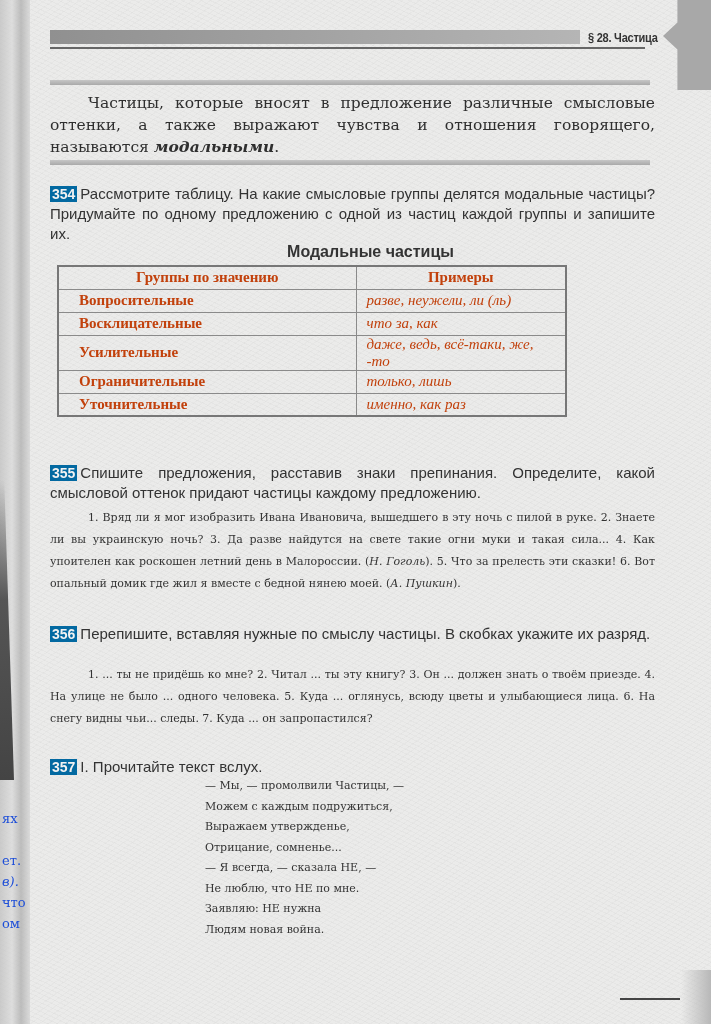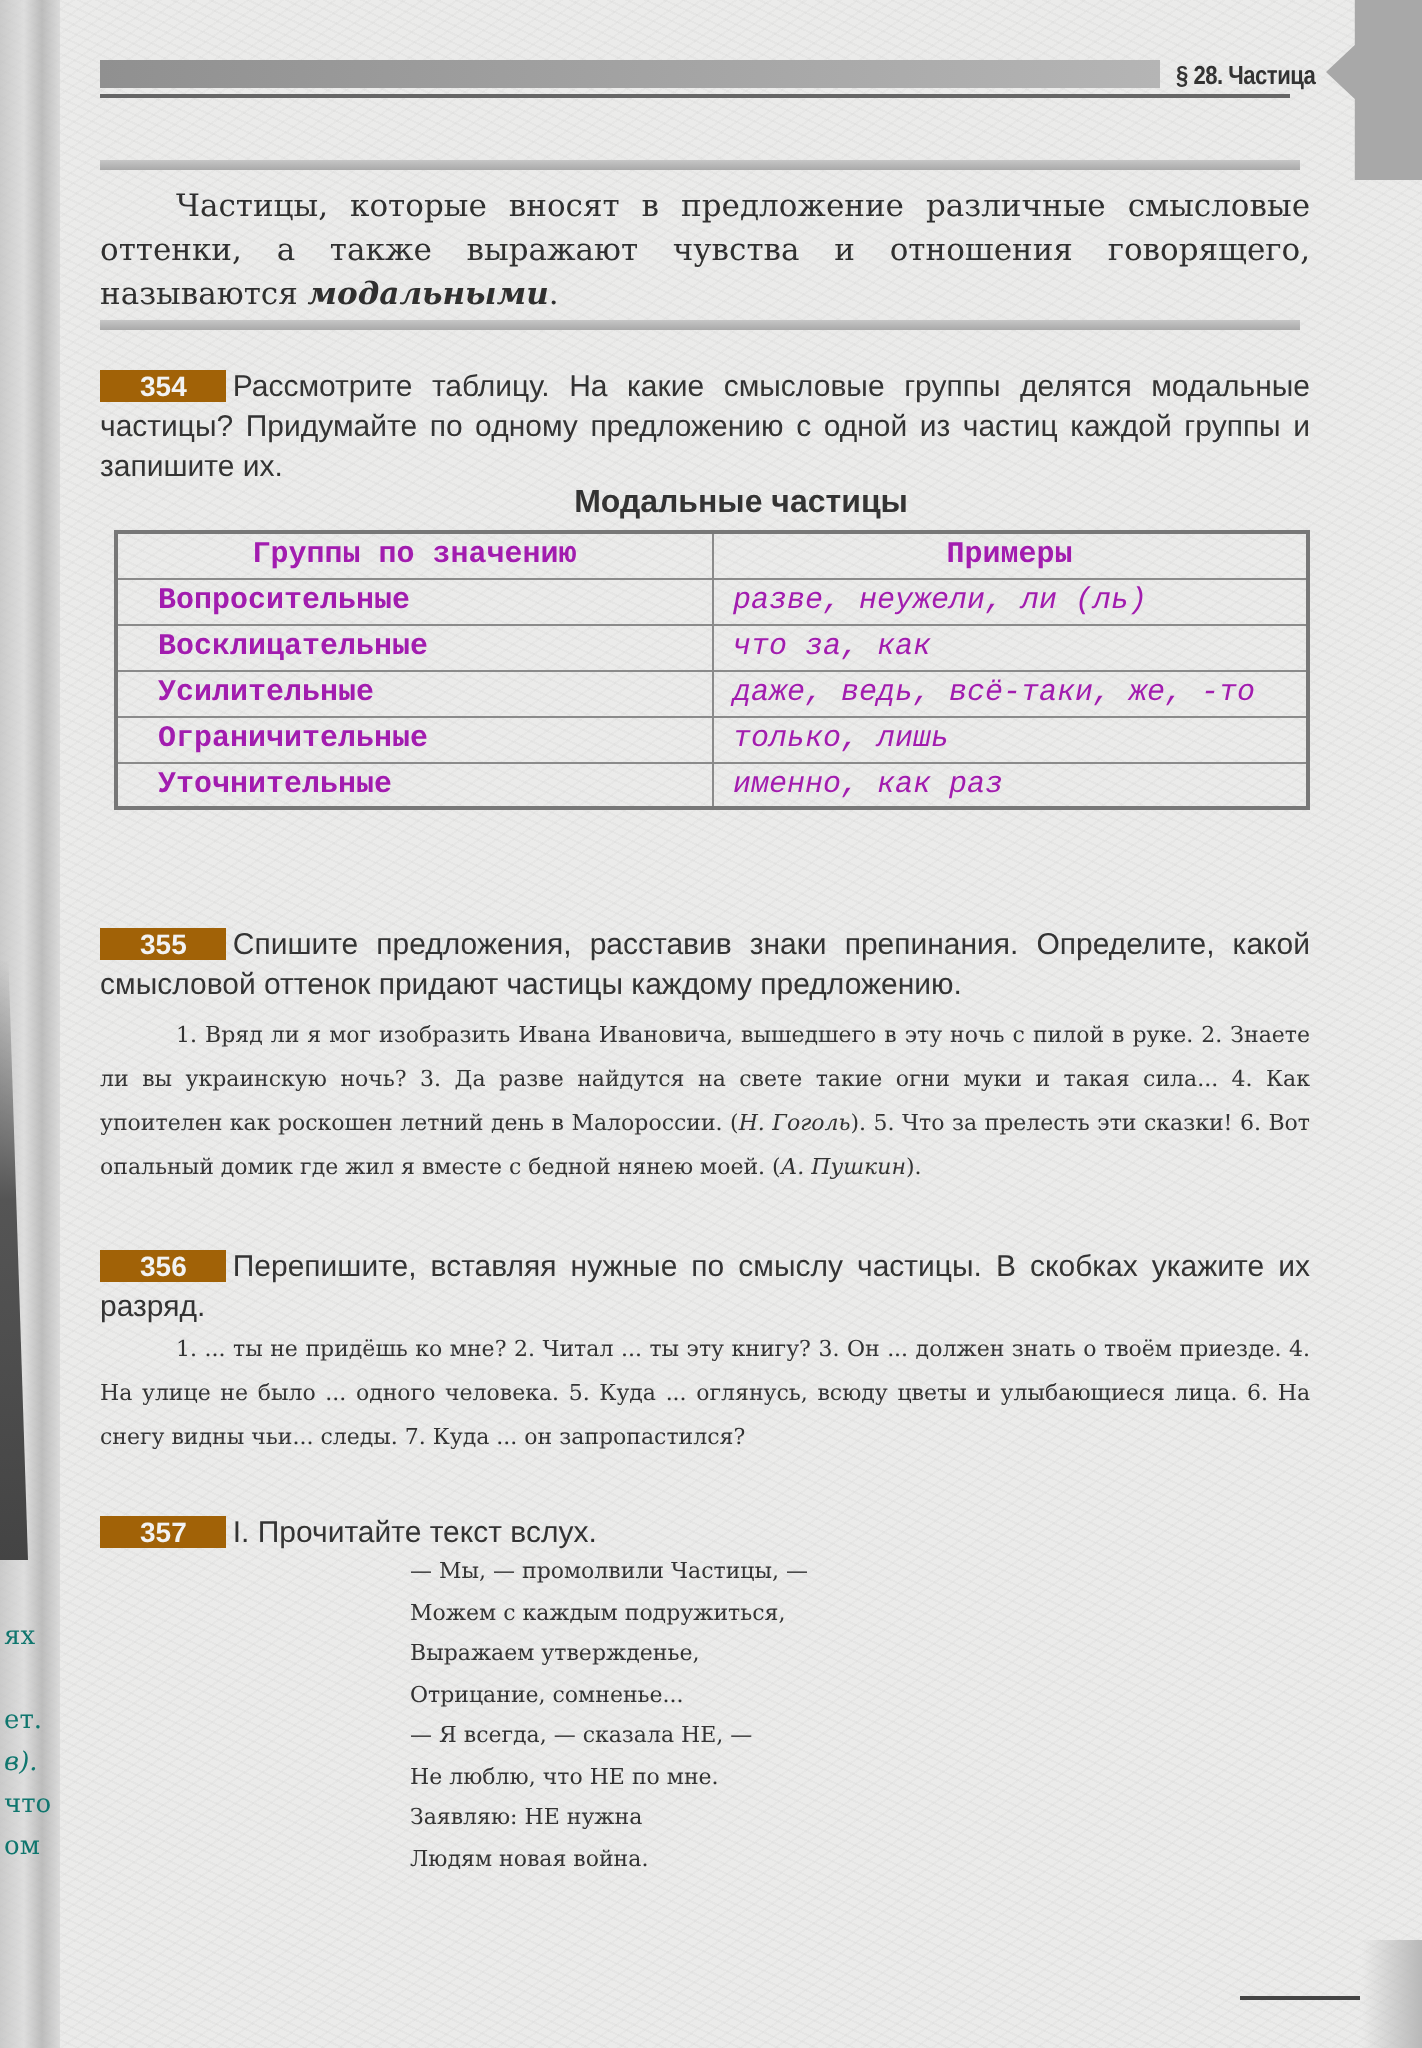--- a/index.html
+++ b/index.html
@@ -18,21 +18,21 @@
       background: linear-gradient(90deg, #bdbdbd 0%, #d8d8d8 40%, #a9a9a9 70%, #d4d4d4 100%);
       opacity: 0.7;
     }
     .spine-dark {
       position: absolute; left: 0; top: 480px; width: 14px; height: 300px;
       background: linear-gradient(180deg, rgba(80,80,80,0) 0%, #555 40%, #444 100%);
       clip-path: polygon(0 0, 30% 0, 100% 100%, 0 100%);
     }
     .left-fragments {
       position: absolute; left: 2px; top: 808px; width: 26px;
-      font-family: "DejaVu Serif", serif; font-size: 13px; line-height: 21px; color: #0f766e;
+      font-family: "DejaVu Serif", serif; font-size: 13px; line-height: 21px; color: #1d4ed8;
     }
     .left-fragments div { white-space: nowrap; overflow: hidden; }
     .corner-tab {
       position: absolute; right: 0; top: 0; width: 48px; height: 90px;
       background: #a8a8a8;
       clip-path: polygon(30% 0, 100% 0, 100% 100%, 30% 100%, 30% 55%, 0 40%, 30% 25%);
     }
     .header-bar {
       position: absolute; left: 50px; top: 30px; width: 530px; height: 14px;
       background: linear-gradient(90deg, #909090, #b5b5b5);
@@ -50,44 +50,44 @@
       position: absolute; left: 50px; width: 600px; height: 5px;
       background: linear-gradient(180deg, #c6c6c6, #a9a9a9);
     }
     .intro {
       position: absolute; left: 50px; top: 92px; width: 605px;
       font-size: 15.5px; line-height: 22px; text-indent: 38px; text-align: justify;
       color: #2f2f2f;
     }
     .intro em { font-weight: bold; font-style: italic; }
     .ex-num {
-      display: inline-block; background: #a16207; color: #f2f2f2;
+      display: inline-block; background: #0369a1; color: #f2f2f2;
       font-family: "Liberation Sans", sans-serif; font-weight: bold; font-size: 14px;
-      padding: 0 20px; line-height: 16px; margin-right: 3px;
+      padding: 0 2px; line-height: 16px; margin-right: 3px;
     }
     .task {
       position: absolute; left: 50px; width: 605px;
       font-family: "Liberation Sans", sans-serif; font-size: 15px; line-height: 20px;
       text-align: justify; color: #333;
     }
     .body-text {
       position: absolute; left: 50px; width: 605px;
       font-family: "DejaVu Serif", serif; font-size: 11px; line-height: 22px;
       text-align: justify; text-indent: 38px; color: #333;
     }
     .body-text i { font-style: italic; }
     .table-title {
       position: absolute; left: 0; width: 711px; top: 243px; text-align: center;
       font-family: "Liberation Sans", sans-serif; font-weight: bold; font-size: 16px; color: #333;
       padding-left: 30px;
     }
     table.modal {
-      position: absolute; left: 57px; top: 265px; width: 598px;
+      position: absolute; left: 57px; top: 265px; width: 510px;
       border-collapse: collapse;
-      font-family: Liberation Mono, monospace; font-size: 15px; color: #a21caf;
+      font-family: Liberation Serif, serif; font-size: 15px; color: #c2410c;
       border: 2px solid #777;
     }
     table.modal th, table.modal td {
       border: 1px solid #8a8a8a; height: 23px; padding: 0 20px; text-align: left;
     }
     table.modal th { text-align: center; font-weight: bold; }
     table.modal th:first-child, table.modal td:first-child { width: 298px; }
     table.modal td.grp { font-weight: bold; }
     table.modal td.ex { font-style: italic; padding-left: 10px; }
     .poem {

